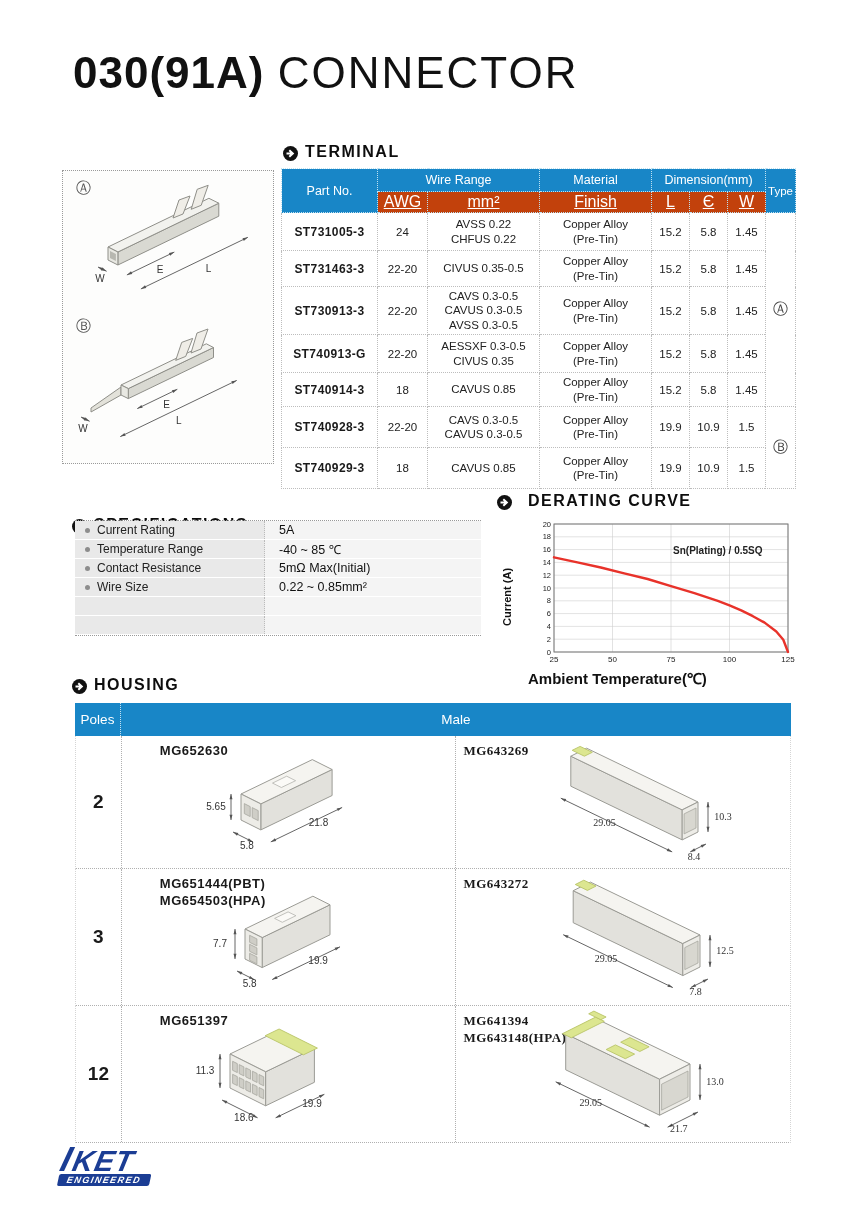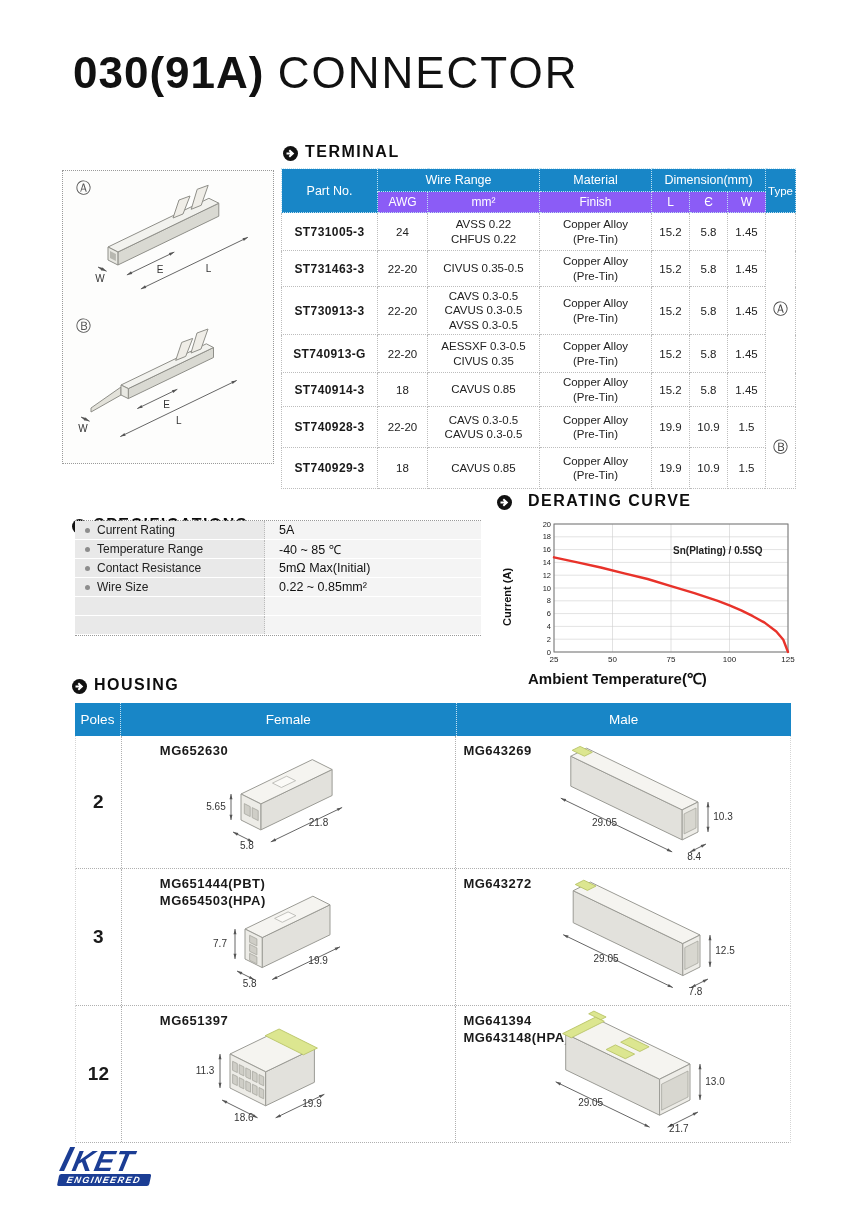--- a/index.html
+++ b/index.html
@@ -14,21 +14,21 @@
   .sec .lbl{font-weight:bold;font-size:16px;letter-spacing:1.5px;color:#0d0d0d;}
   
   .term-box{position:absolute;left:62px;top:170px;width:210px;height:292px;border:1px dotted #9a9a9a;background:#fdfdfc;}
   .circ{position:absolute;font-size:15px;color:#555;}
   .term-box svg{position:absolute;}
   
   table.tterm{position:absolute;left:281px;top:168px;border-collapse:collapse;table-layout:fixed;width:514px;}
   table.tterm th, table.tterm td{border:1px dotted #bdbdbd;padding:0;text-align:center;vertical-align:middle;}
   table.tterm th{border:1px dotted #bfe2f2;color:#fff;font-weight:normal;}
   th.hb{background:#1886c7;font-size:12.5px;height:22px;}
-  th.hc{background:#8b5cf6;font-size:12px;height:20px;}
+  th.hc{background:#c2410c;font-size:16px;height:20px;text-decoration:underline;}
   td.c-part{font-weight:bold;font-size:12px;letter-spacing:.4px;color:#1a1a1a;}
   td.c-awg,td.c-mm,td.c-mat,td.c-dim{font-size:11.5px;color:#222;}
   .wline{line-height:1.25;}
   td.c-type{font-size:15px;color:#444;}
   
   .spec-table{position:absolute;left:75px;top:520px;width:406px;border-top:1px dotted #999;border-bottom:1px dotted #999;}
   .spec-row{display:flex;height:18px;margin-bottom:1px;align-items:center;}
   .spec-label{width:190px;height:100%;background:#e9e9e9;display:flex;align-items:center;gap:7px;
               padding-left:10px;box-sizing:border-box;border-right:1px dotted #bbb;font-size:12px;color:#222;}
   .spec-value{flex:1;height:100%;background:#f4f4f4;display:flex;align-items:center;
@@ -43,21 +43,21 @@
   .housing{position:absolute;left:75px;top:703px;width:716px;}
   .h-head{display:flex;background:#1886c7;color:#fff;height:33px;align-items:stretch;}
   .h-head>div{display:flex;align-items:center;justify-content:center;font-size:13.5px;border-right:1px dotted rgba(255,255,255,.75);}
   .h-poles{width:45px;}
   .h-col{flex:1;}
   .h-head>div:last-child{border-right:none;}
   .h-row{display:flex;border-bottom:1px dotted #b0b0b0;border-left:1px dotted #d5d5d5;border-right:1px dotted #d5d5d5;}
   .h-cell-poles{width:45px;display:flex;align-items:center;justify-content:center;
                 font-size:19px;font-weight:bold;border-right:1px dotted #b0b0b0;color:#1a1a1a;}
   .h-cell{width:335px;position:relative;border-right:1px dotted #b0b0b0;}
-  .h-cell:last-child{border-right:none;width:335px;}
+  .h-cell:last-child{border-right:none;width:335px;font-family:Liberation Serif, serif;}
   .pnum{position:absolute;font-weight:bold;font-size:13px;letter-spacing:.5px;color:#1a1a1a;line-height:1.3;}
   .dimt{font-size:10px;fill:#333;}
   
   .logo{position:absolute;left:57px;top:1143px;}
 </style>
 </head>
 <body>
 
 <div class="page">
 
@@ -352,21 +352,20 @@
   <div class="sec" style="left:72px;top:676px;">
     <svg width="15" height="15" viewBox="0 0 15 15">
       <circle cx="7.5" cy="7.5" r="7.5" fill="#111"></circle>
       <path d="M3.5 7.5h5M6.3 4.3L9.8 7.5 6.3 10.7" stroke="#fff" stroke-width="2" fill="none"></path>
     </svg>
     <span class="lbl">HOUSING</span>
   </div>
   <div class="housing">
     <div class="h-head">
       <div class="h-poles">Poles</div>
-      <div class="h-col">Female</div>
       <div class="h-col">Male</div>
     </div>
     <div id="housing-body">
         <div class="h-row" style="height: 132px;">
           <div class="h-cell-poles">2</div>
           <div class="h-cell">
             <div class="pnum" style="left: 38px; top: 7px;">
               <div>MG652630</div>
             </div>
             <svg width="240" height="112" style="position: absolute; left: 35px; top: 16px;">

